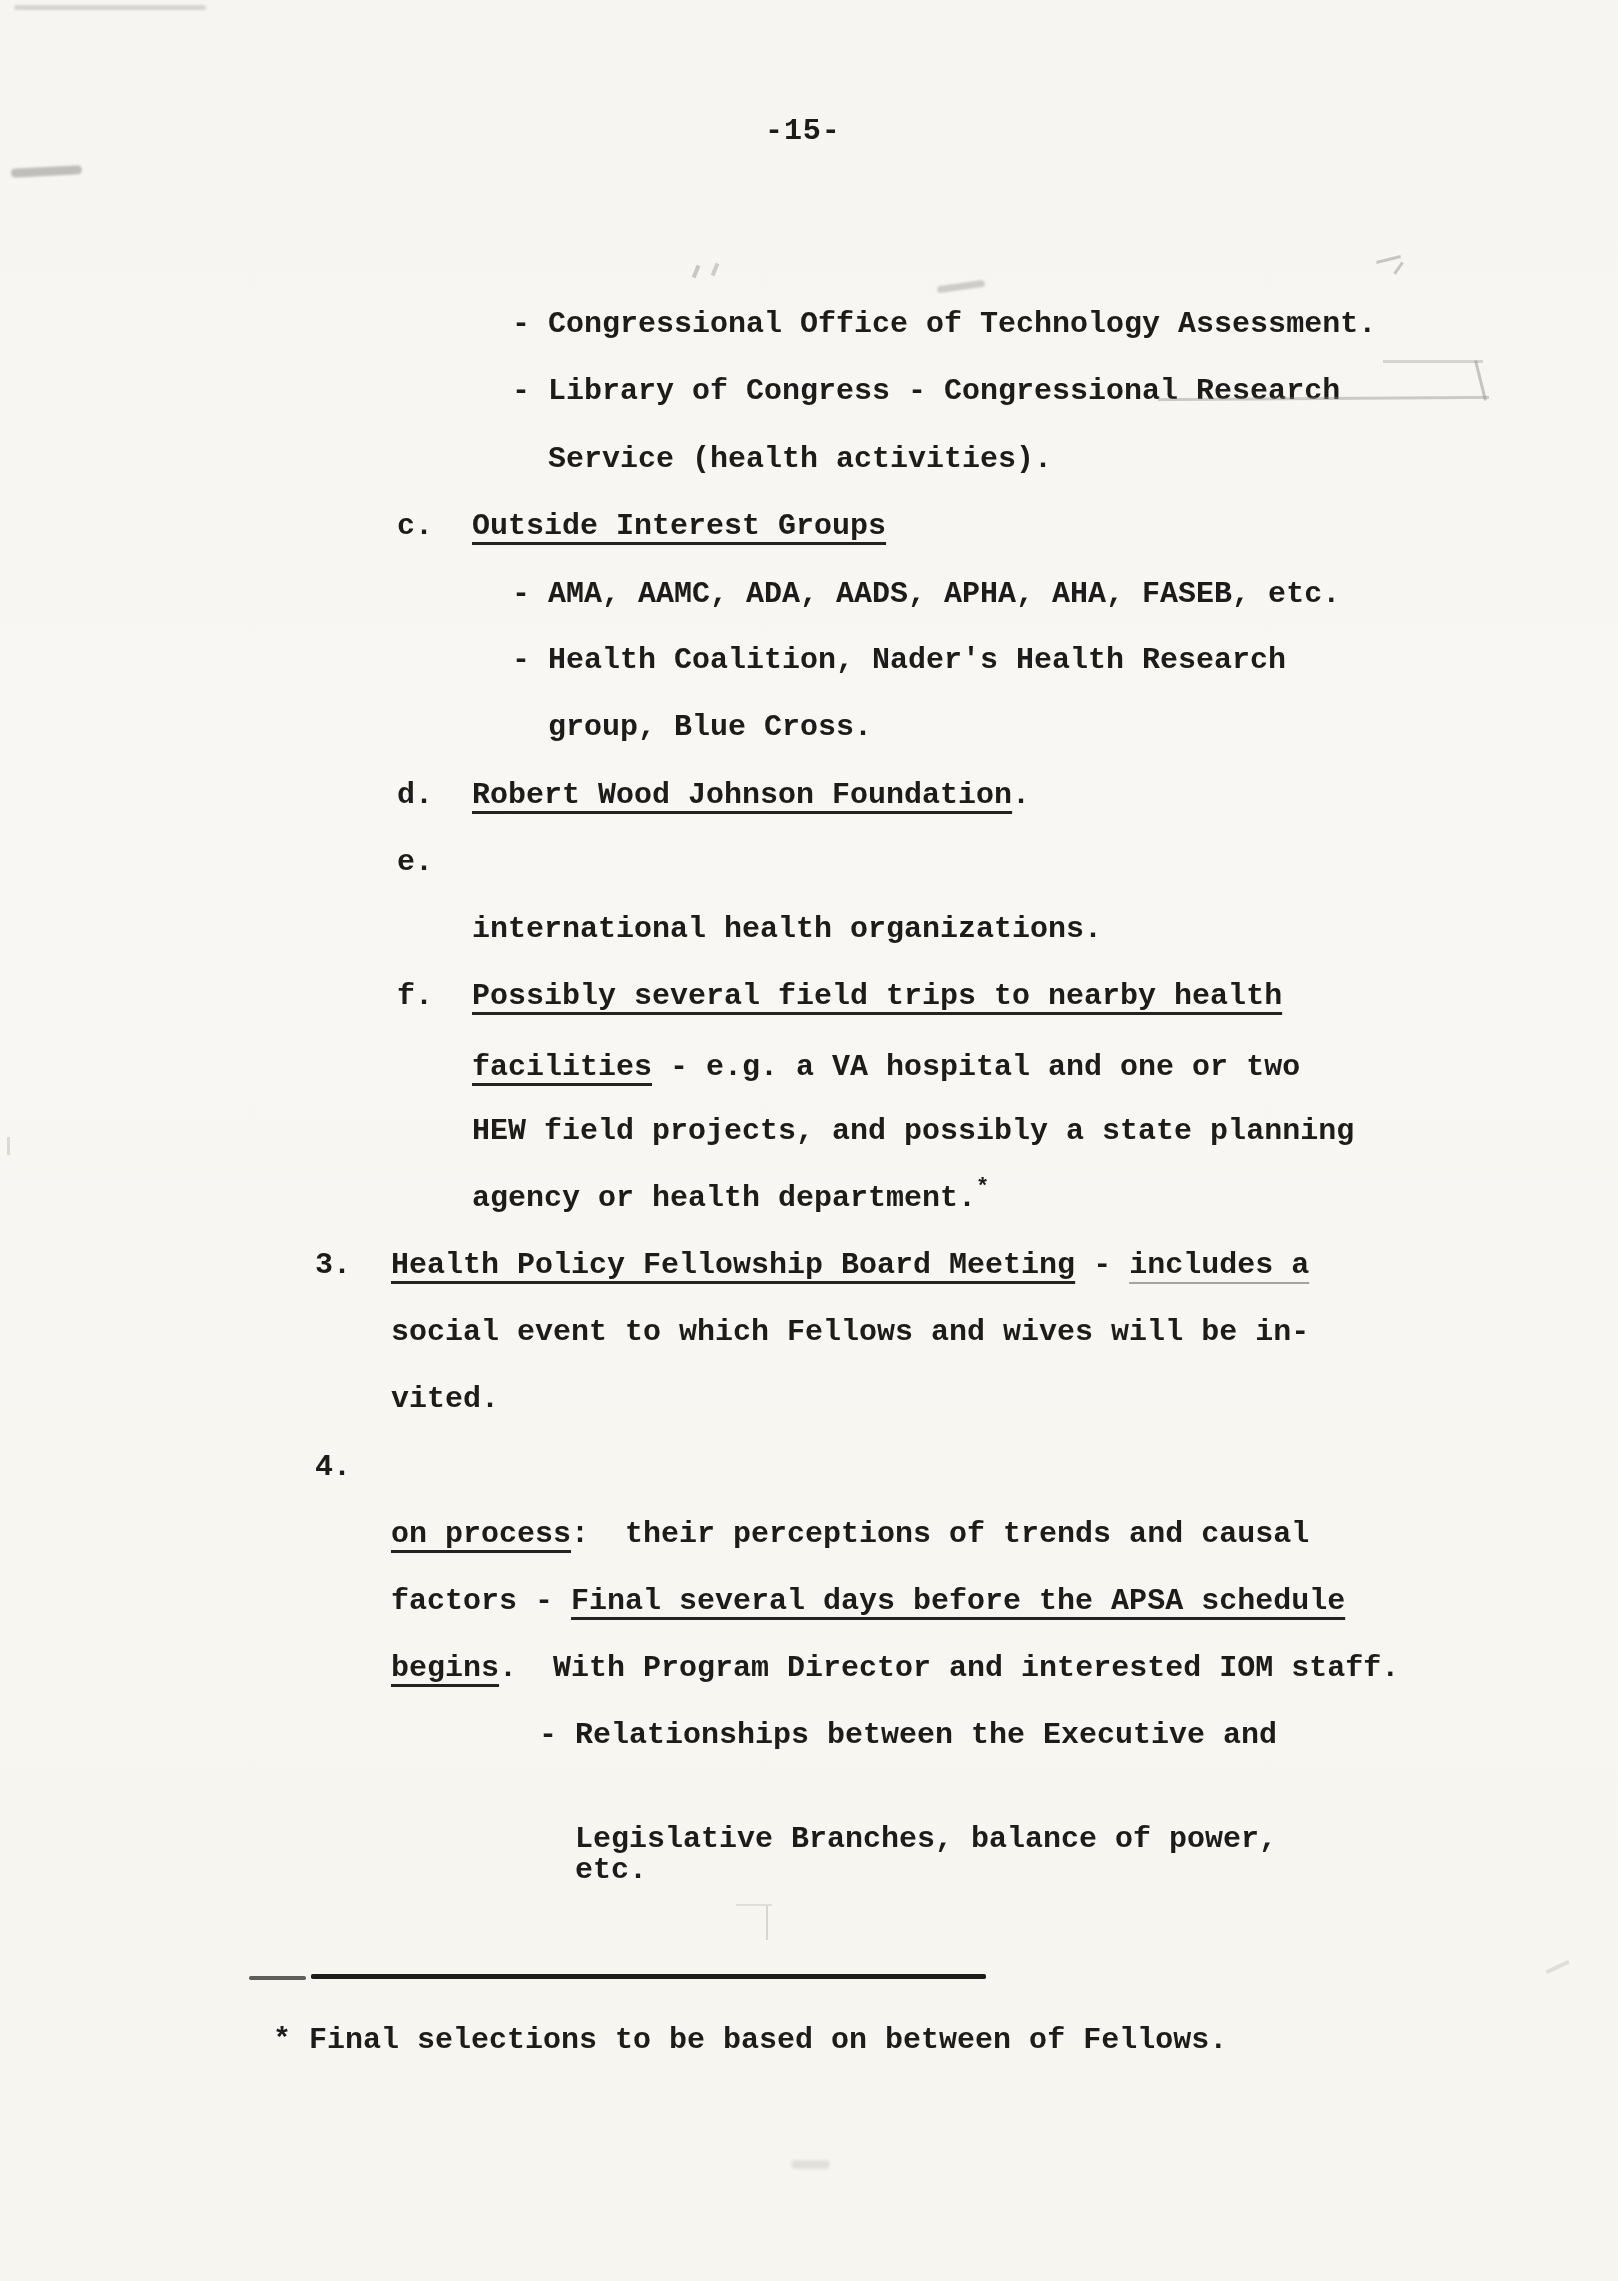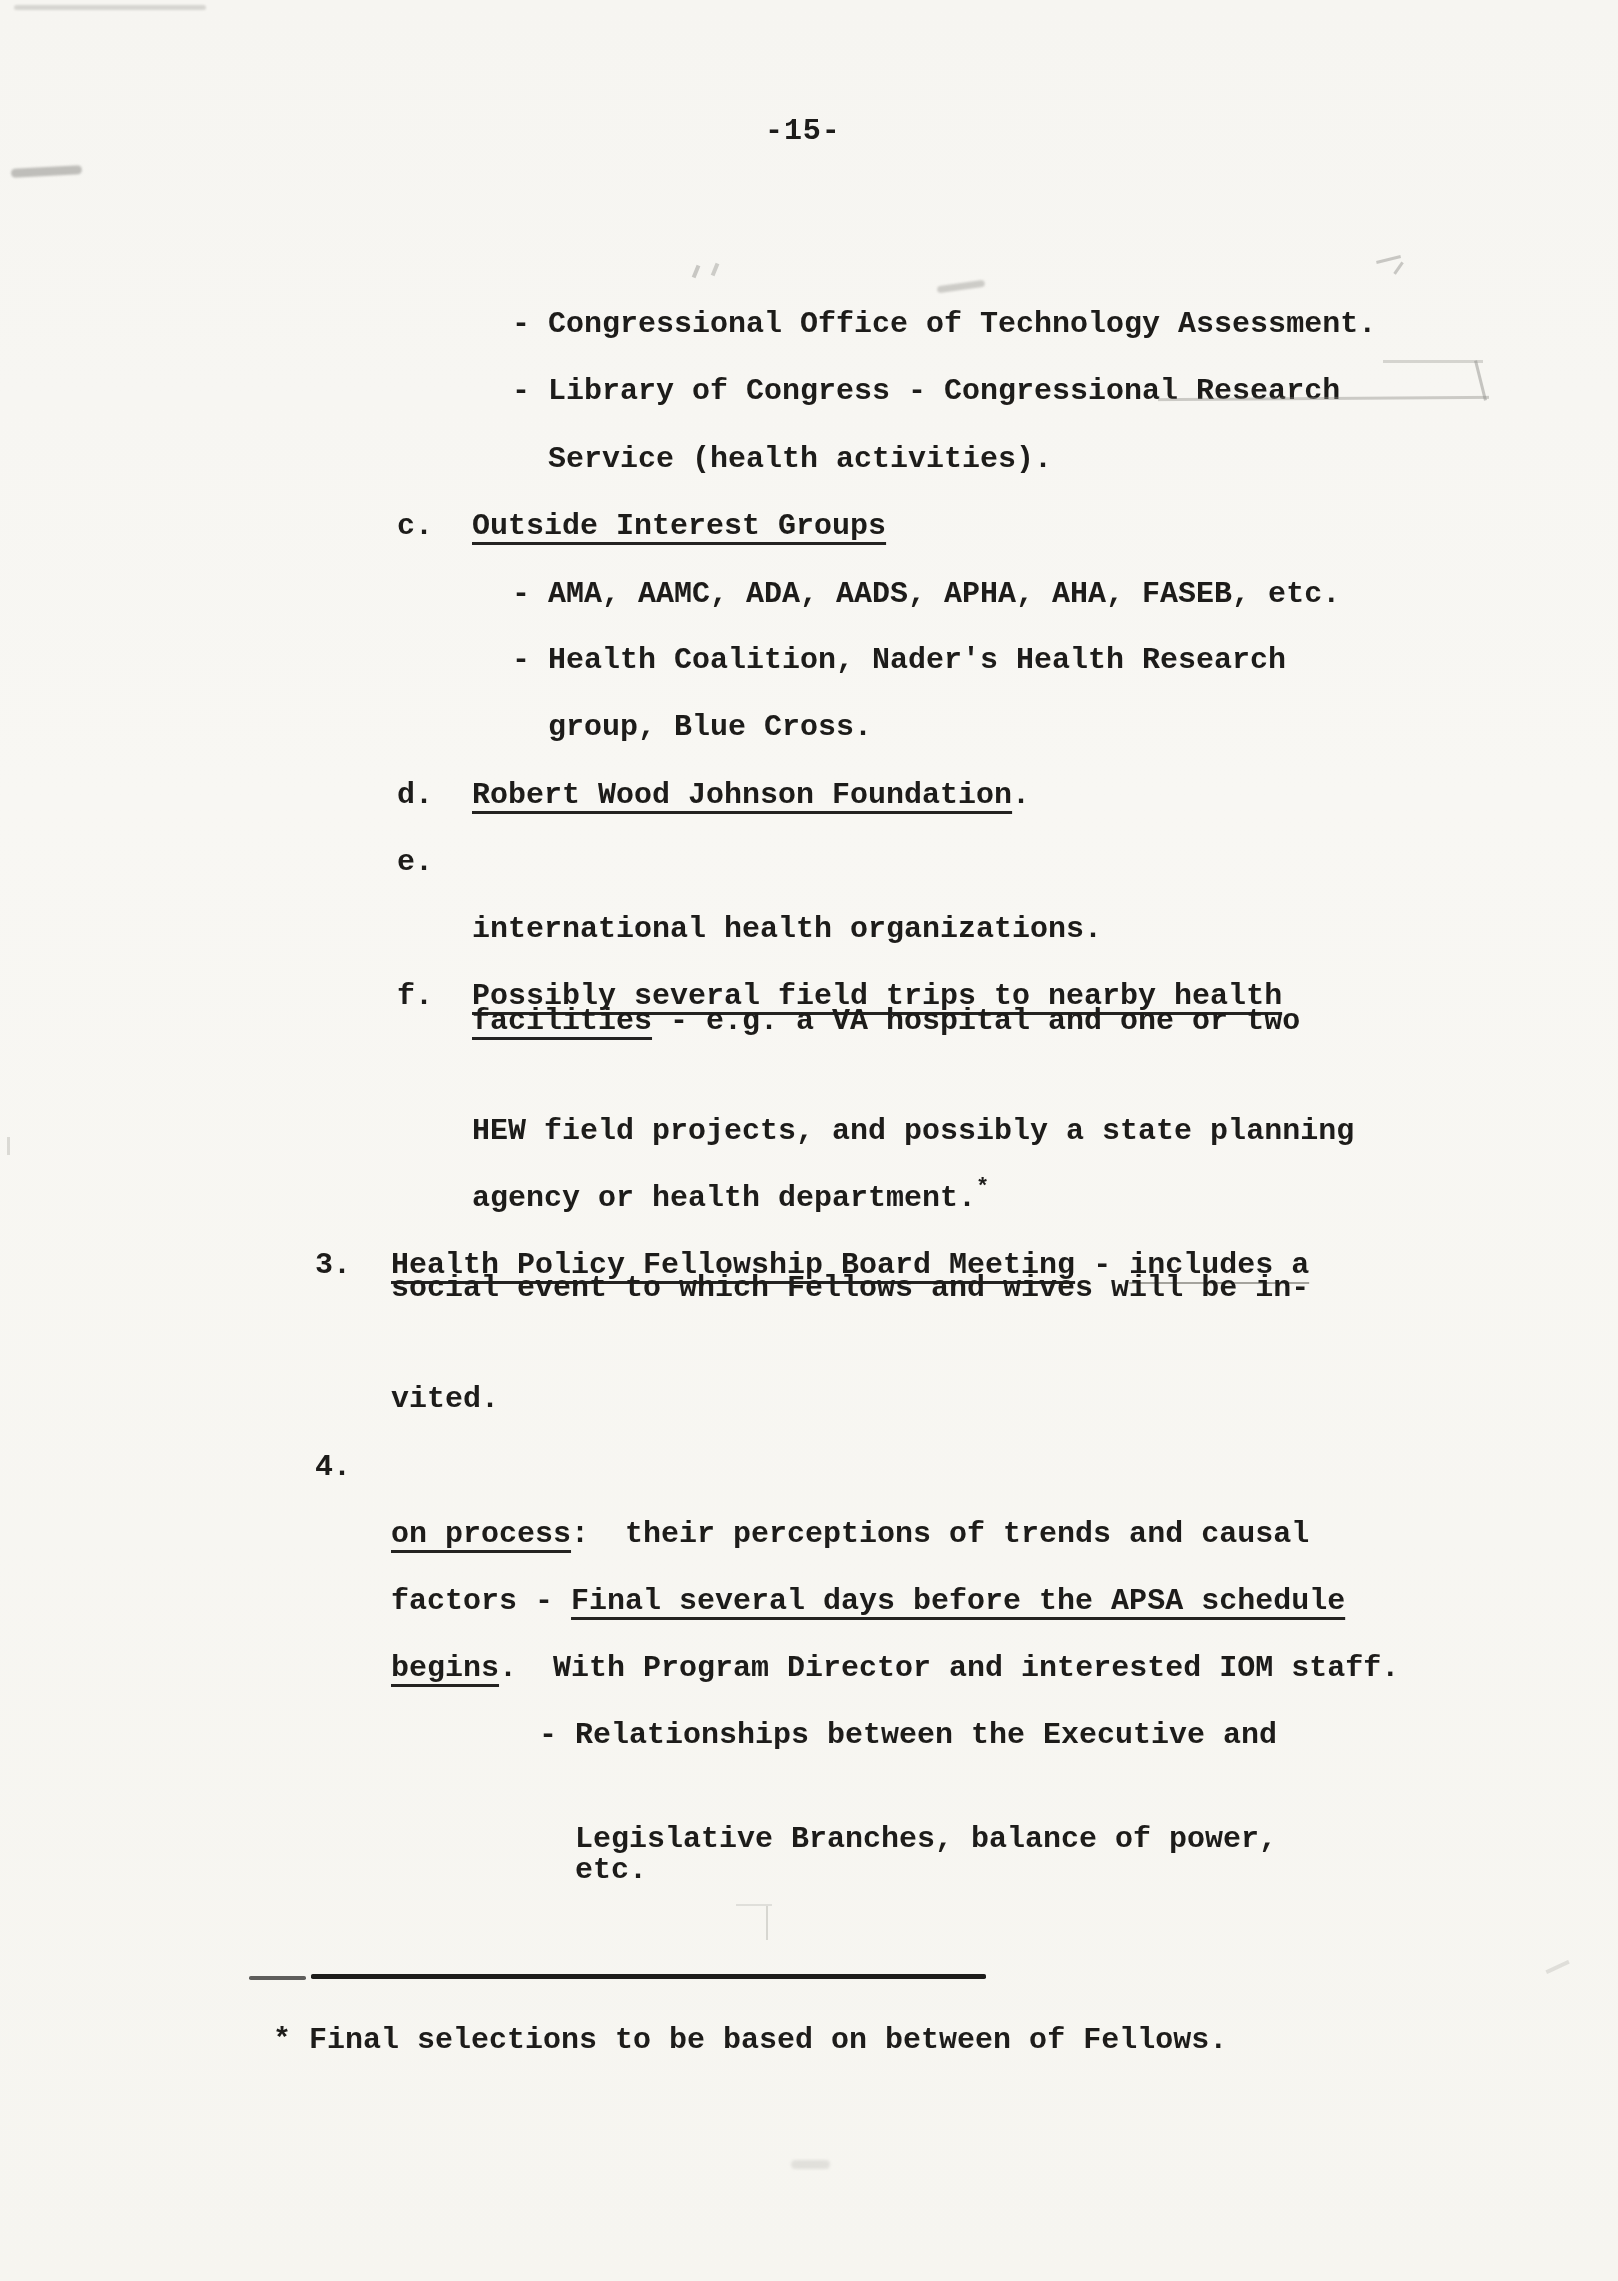--- a/index.html
+++ b/index.html
@@ -89,34 +89,34 @@
       <div class="line" style="top: 845px;">
         <span class="lbl" style="left: 397px;">e.</span>
       </div>
       <div class="line" style="top: 912px;">
         <span class="content" style="left: 472px;"><span>international health organizations.</span></span>
       </div>
       <div class="line" style="top: 979px;">
         <span class="lbl" style="left: 397px;">f.</span>
         <span class="content" style="left: 472px;"><span class="u">Possibly several field trips to nearby health</span></span>
       </div>
-      <div class="line" style="top: 1004px;">
+      <div class="line" style="top: 1050px;">
         <span class="content" style="left: 472px;"><span class="u">facilities</span><span> - e.g. a VA hospital and one or two</span></span>
       </div>
       <div class="line" style="top: 1114px;">
         <span class="content" style="left: 472px;"><span>HEW field projects, and possibly a state planning</span></span>
       </div>
       <div class="line" style="top: 1181px;">
         <span class="content" style="left: 472px;"><span>agency or health department.</span><span class="sup">*</span></span>
       </div>
       <div class="line" style="top: 1248px;">
         <span class="lbl" style="left: 315px;">3.</span>
         <span class="content" style="left: 391px;"><span class="u">Health Policy Fellowship Board Meeting</span><span> - </span><span class="uf">includes a</span></span>
       </div>
-      <div class="line" style="top: 1271px;">
+      <div class="line" style="top: 1315px;">
         <span class="content" style="left: 391px;"><span>social event to which Fellows and wives will be in-</span></span>
       </div>
       <div class="line" style="top: 1382px;">
         <span class="content" style="left: 391px;"><span>vited.</span></span>
       </div>
       <div class="line" style="top: 1450px;">
         <span class="lbl" style="left: 315px;">4.</span>
       </div>
       <div class="line" style="top: 1517px;">
         <span class="content" style="left: 391px;"><span class="u">on process</span><span>:  their perceptions of trends and causal</span></span>

